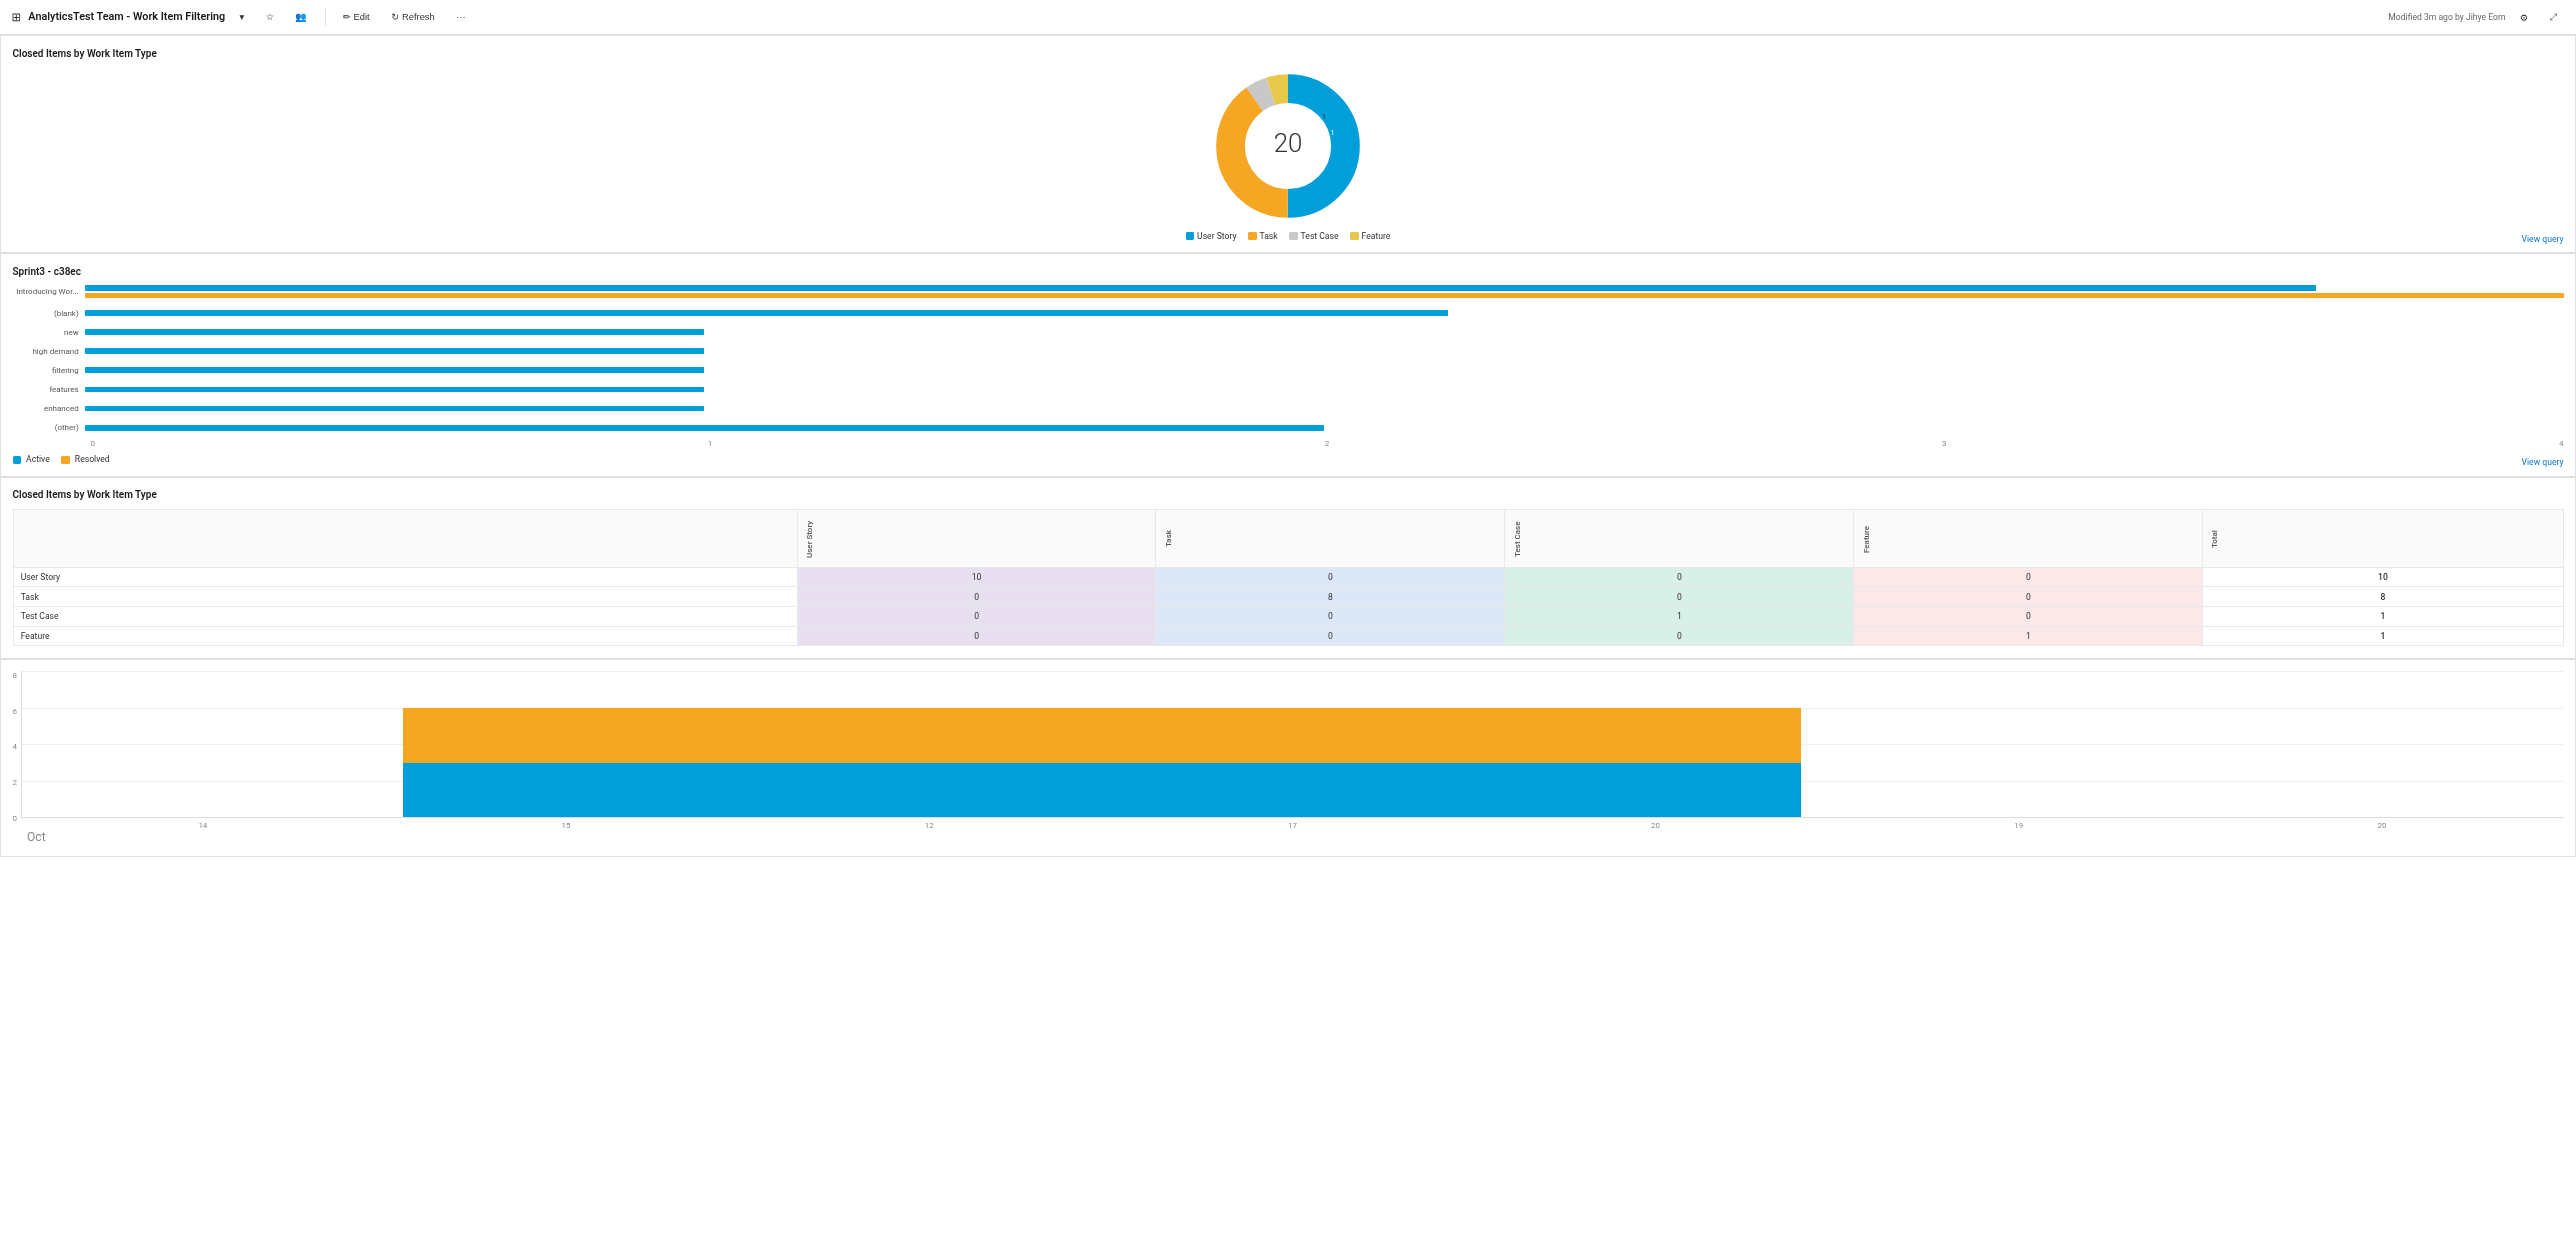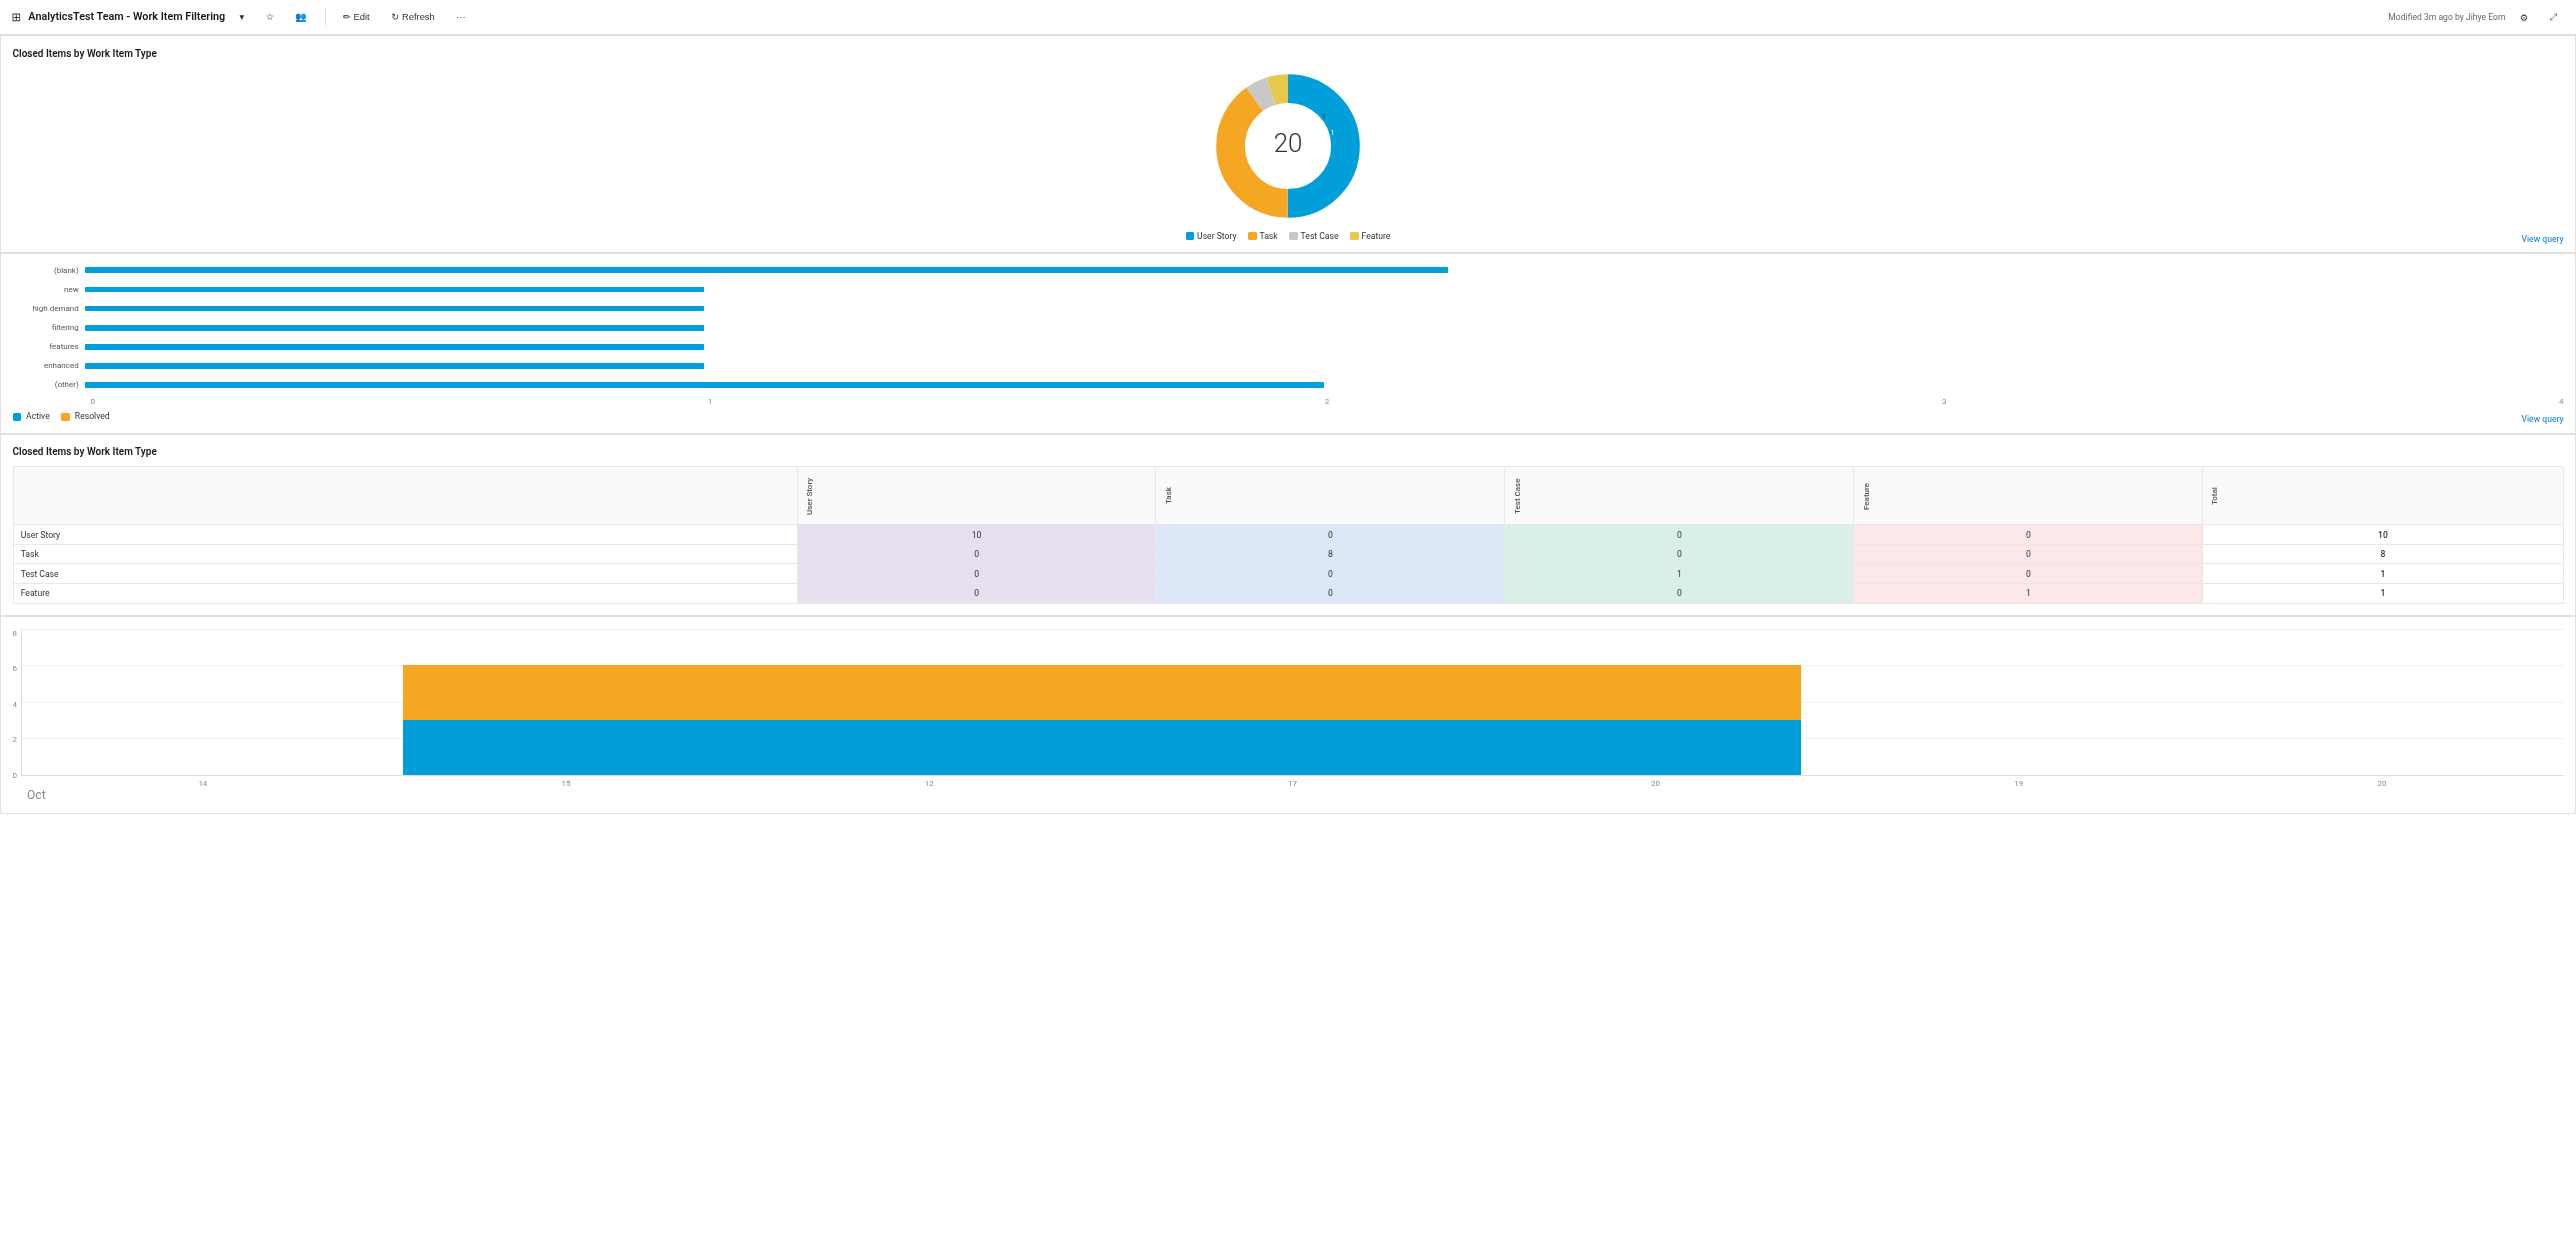--- a/index.html
+++ b/index.html
@@ -151,24 +151,32 @@
       </div>
       <div class="legend-item">
         <span class="legend-dot" style="background:#e8c84a"></span>
         <span>Feature</span>
       </div>
     </div>
     <a class="view-query" href="#">View query</a>
   </div>
 
   <div class="widget">
+    <div class="widget-title">Sprint3 - c38ec</div>
     <div class="hbar-container">
 
       <div style="display:flex;flex-direction:column;gap:5.8px;">
 
+        <div class="hbar-row">
+          <div class="hbar-label">Introducing Wor...</div>
+          <div class="hbar-bars">
+            <div class="hbar" style="width:90%;background:#009fda"></div>
+            <div class="hbar" style="width:190%;background:#f5a623;max-width:100%"></div>
+          </div>
+        </div>
 
 
         <div class="hbar-row">
           <div class="hbar-label">(blank)</div>
           <div class="hbar-bars">
             <div class="hbar" style="width:55%;background:#009fda"></div>
           </div>
         </div>
 
         <div class="hbar-row">

